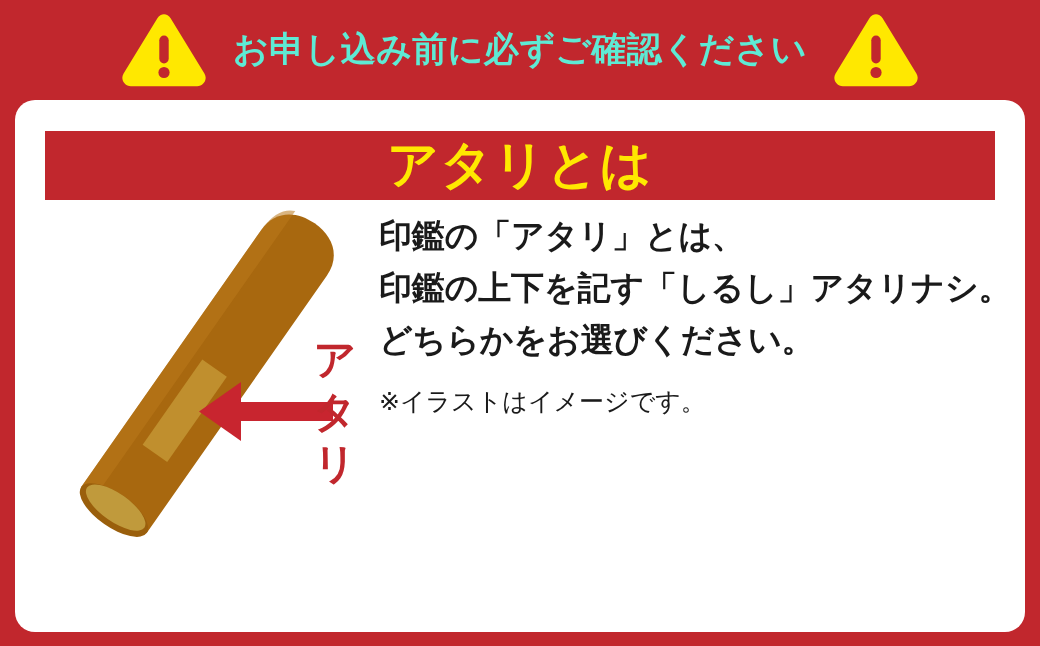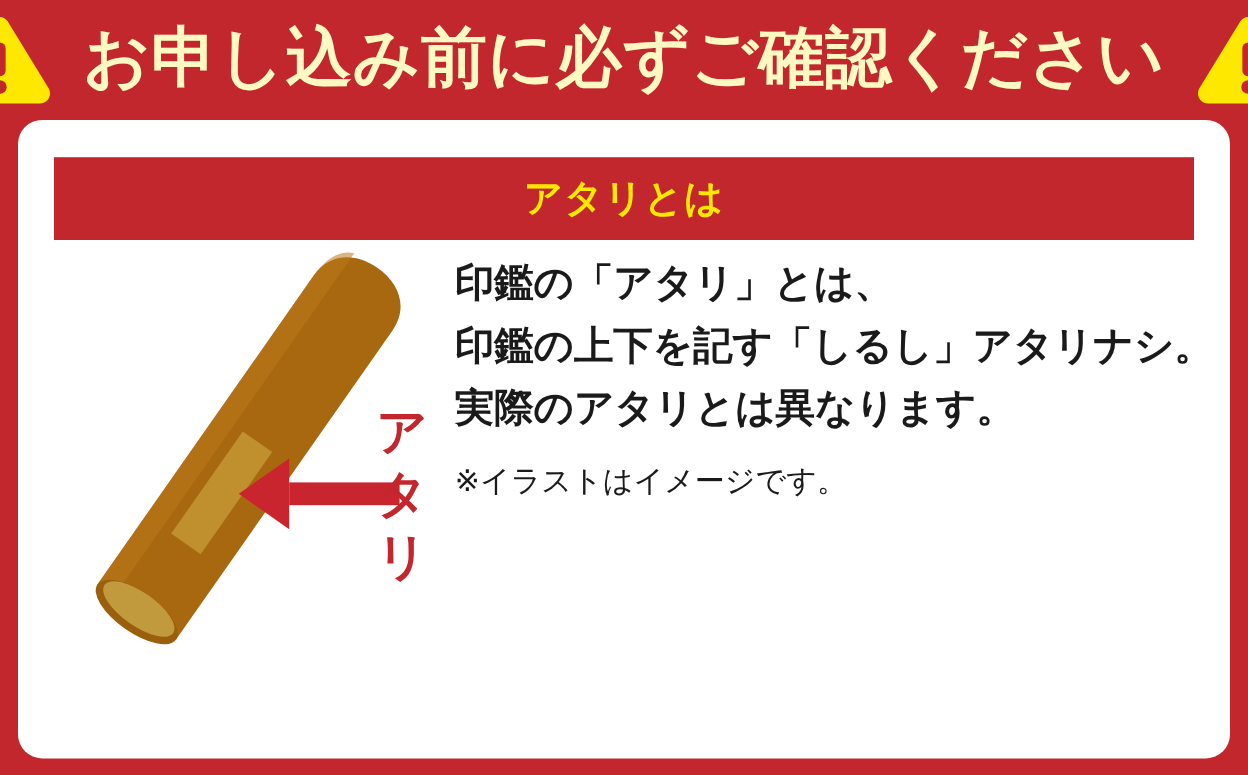--- a/index.html
+++ b/index.html
@@ -27,22 +27,22 @@
     justify-content: center;
     gap: 26px;
   }
   .warn-icon {
     width: 86px;
     height: 74px;
     flex: 0 0 auto;
     display: block;
   }
   #banner-title {
-    color: #fef9c3;
-    font-size: 55px;
+    color: #5eead4;
+    font-size: 35px;
     font-weight: bold;
     letter-spacing: 0.01em;
     white-space: nowrap;
     line-height: 1;
     padding-bottom: 3px;
   }
 
   
   #content-card {
     position: absolute;
@@ -62,21 +62,21 @@
     top: 31px;
     width: 950px;
     height: 69px;
     background: #c1272d;
     display: flex;
     align-items: center;
     justify-content: center;
   }
   #section-title-text {
     color: #ffe800;
-    font-size: 32px;
+    font-size: 51px;
     font-weight: bold;
     line-height: 1;
     letter-spacing: 0.02em;
     padding-bottom: 2px;
   }
 
   
   #card-body {
     position: absolute;
     left: 0;
@@ -180,21 +180,21 @@
         <text x="292" y="172" fill="#c1272d" font-size="42" font-weight="bold" font-family="Liberation Sans, DejaVu Sans, sans-serif" text-anchor="middle">ア</text>
         <text x="292" y="224" fill="#c1272d" font-size="42" font-weight="bold" font-family="Liberation Sans, DejaVu Sans, sans-serif" text-anchor="middle">タ</text>
         <text x="292" y="276" fill="#c1272d" font-size="42" font-weight="bold" font-family="Liberation Sans, DejaVu Sans, sans-serif" text-anchor="middle">リ</text>
       </svg>
     </div>
 
     <div id="text-column">
 
       <div class="desc-line">印鑑の「アタリ」とは、</div>
       <div class="desc-line">印鑑の上下を記す「しるし」アタリナシ。</div>
-      <div class="desc-line">実際のアタリとは異なります。</div>
+      <div class="desc-line">どちらかをお選びください。</div>
 
       <div id="note-block">
         <div class="note-line">※イラストはイメージです。</div>
       </div>
 
     </div>
 
   </div>
 </div>
 

